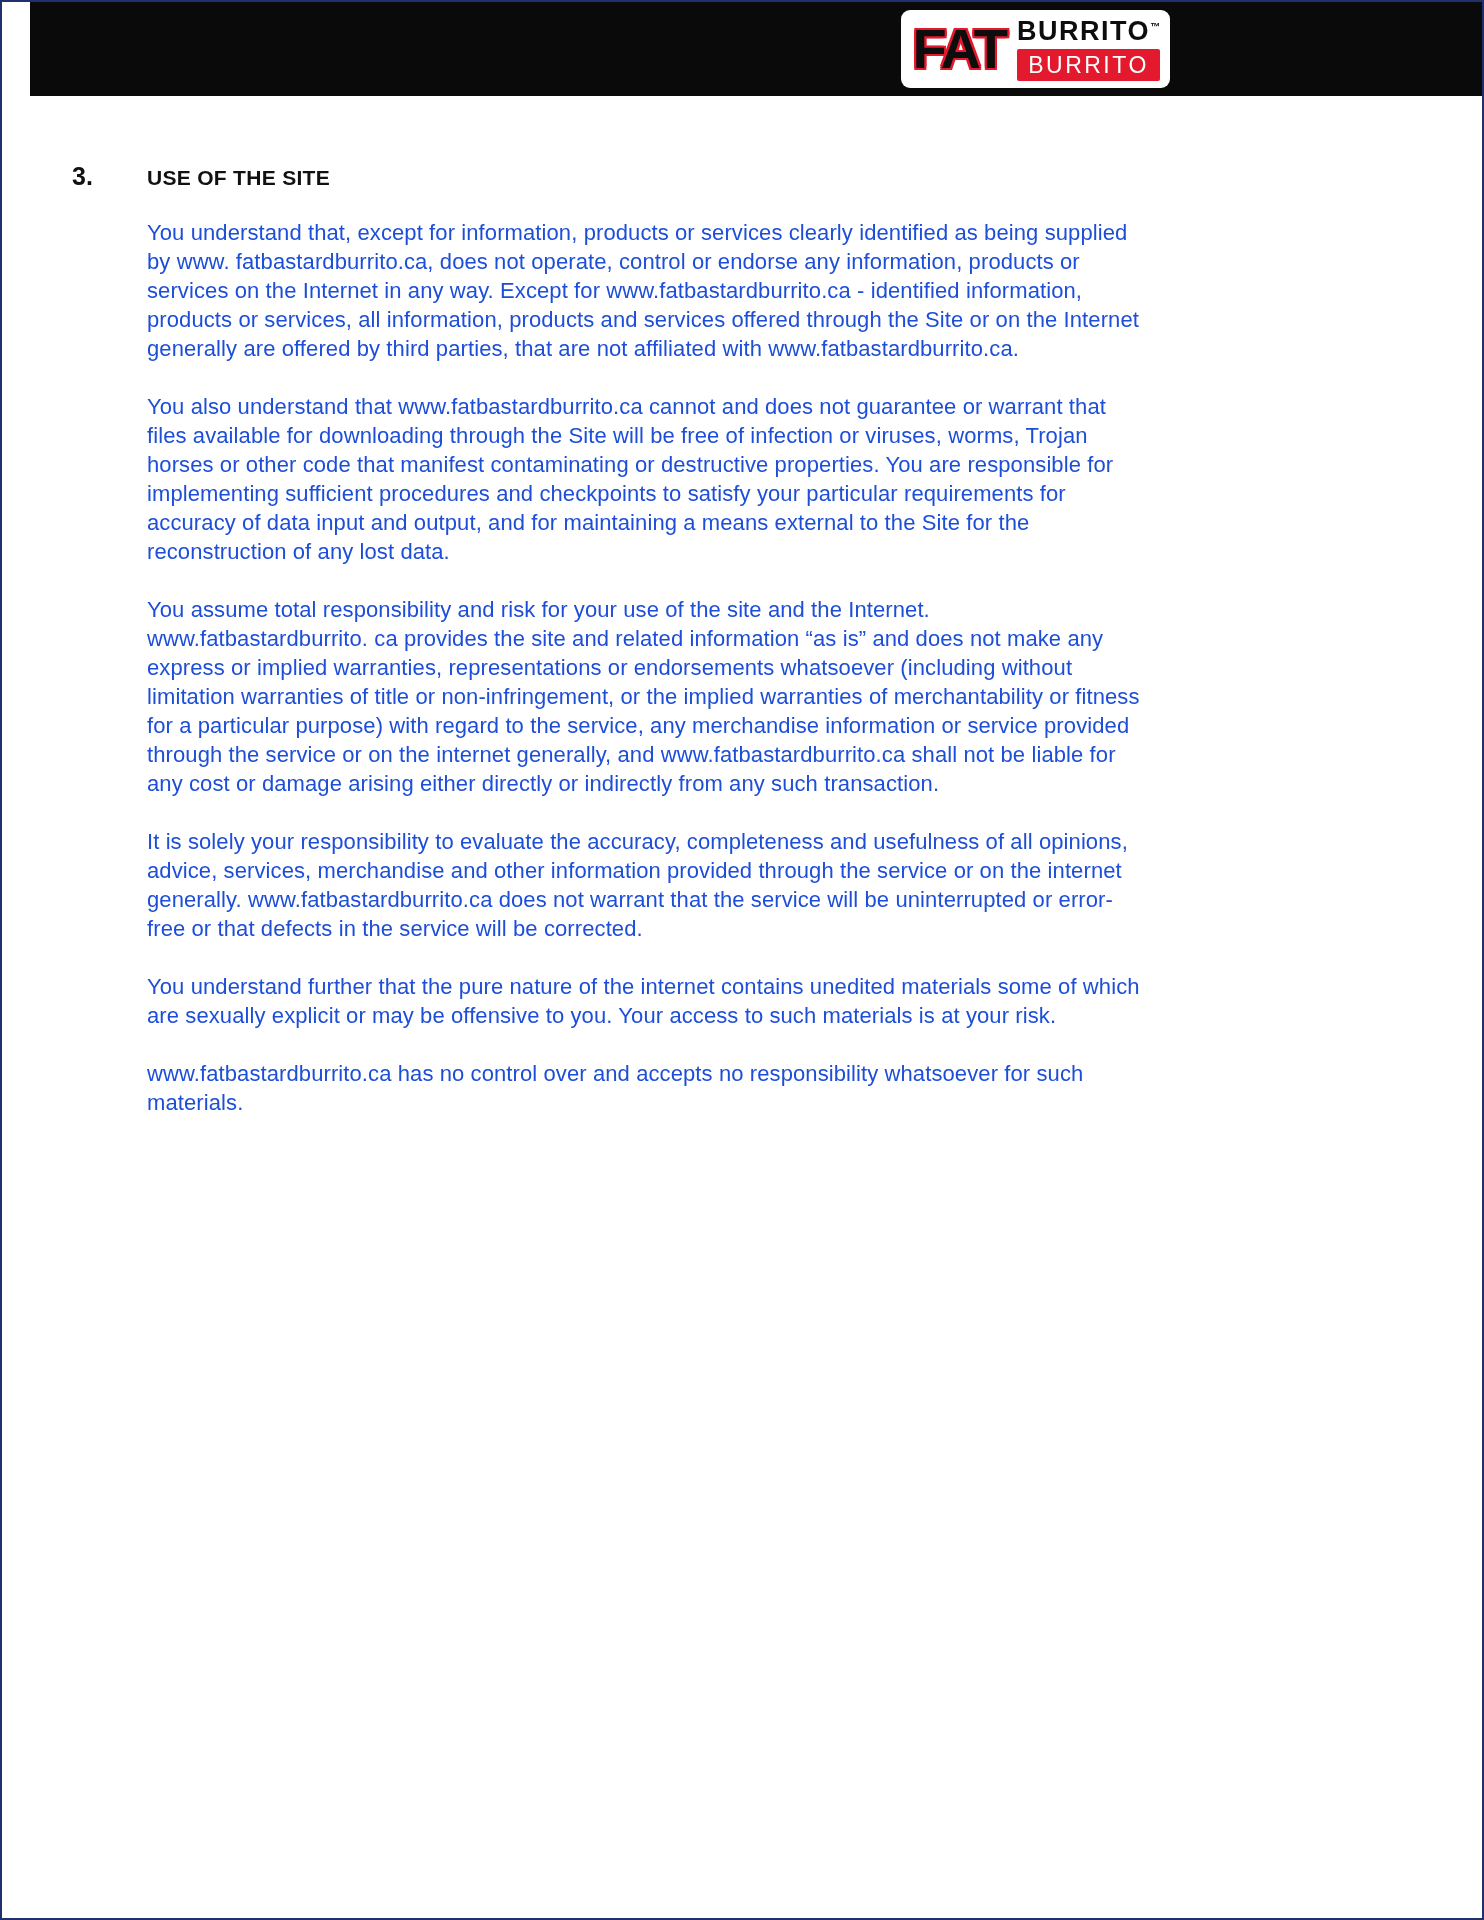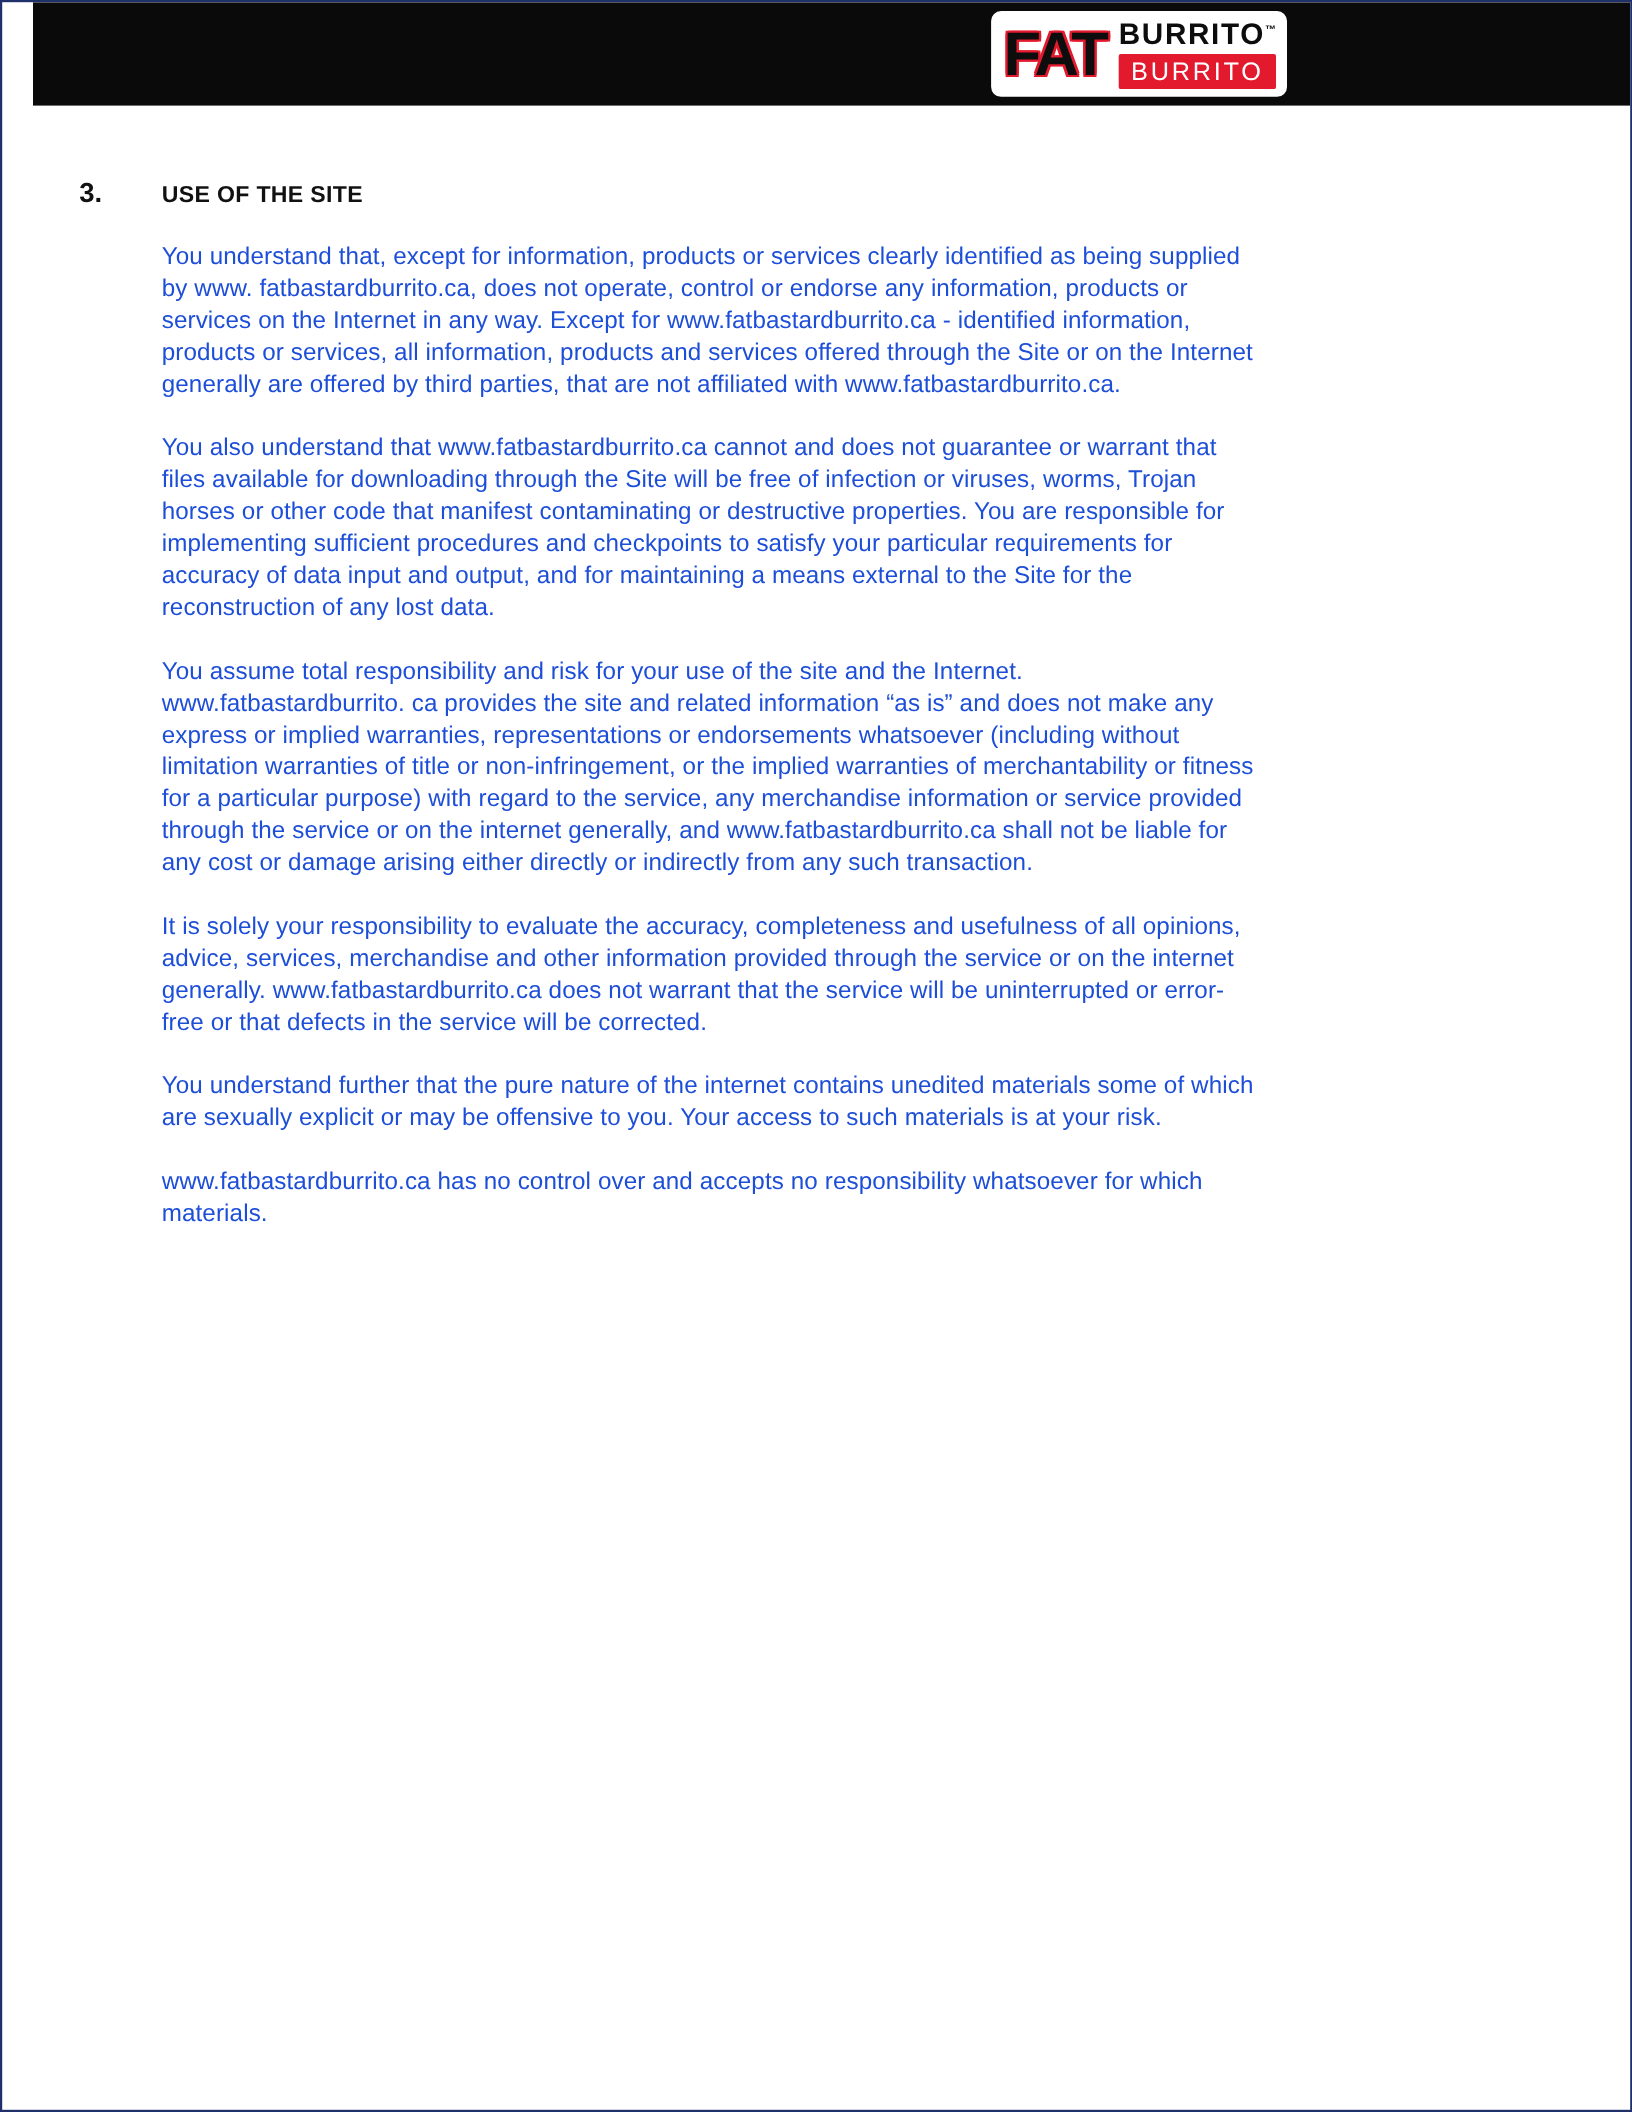--- a/index.html
+++ b/index.html
@@ -135,18 +135,18 @@
       <span class="section-num">3.</span>
       <h2 class="section-title">USE OF THE SITE</h2>
     </div>
 
     <div class="paragraphs">
       <p>You understand that, except for information, products or services clearly identified as being supplied by www. fatbastardburrito.ca, does not operate, control or endorse any information, products or services on the Internet in any way. Except for www.fatbastardburrito.ca - identified information, products or services, all information, products and services offered through the Site or on the Internet generally are offered by third parties, that are not affiliated with www.fatbastardburrito.ca.</p>
       <p>You also understand that www.fatbastardburrito.ca cannot and does not guarantee or warrant that files available for downloading through the Site will be free of infection or viruses, worms, Trojan horses or other code that manifest contaminating or destructive properties. You are responsible for implementing sufficient procedures and checkpoints to satisfy your particular requirements for accuracy of data input and output, and for maintaining a means external to the Site for the reconstruction of any lost data.</p>
       <p>You assume total responsibility and risk for your use of the site and the Internet. www.fatbastardburrito. ca provides the site and related information “as is” and does not make any express or implied warranties, representations or endorsements whatsoever (including without limitation warranties of title or non-infringement, or the implied warranties of merchantability or fitness for a particular purpose) with regard to the service, any merchandise information or service provided through the service or on the internet generally, and www.fatbastardburrito.ca shall not be liable for any cost or damage arising either directly or indirectly from any such transaction.</p>
       <p>It is solely your responsibility to evaluate the accuracy, completeness and usefulness of all opinions, advice, services, merchandise and other information provided through the service or on the internet generally. www.fatbastardburrito.ca does not warrant that the service will be uninterrupted or error-free or that defects in the service will be corrected.</p>
       <p>You understand further that the pure nature of the internet contains unedited materials some of which are sexually explicit or may be offensive to you. Your access to such materials is at your risk.</p>
-      <p>www.fatbastardburrito.ca has no control over and accepts no responsibility whatsoever for which materials.</p>
+      <p>www.fatbastardburrito.ca has no control over and accepts no responsibility whatsoever for such materials.</p>
     </div>
 
   </main>
 
 </div>
 
 </body></html>

